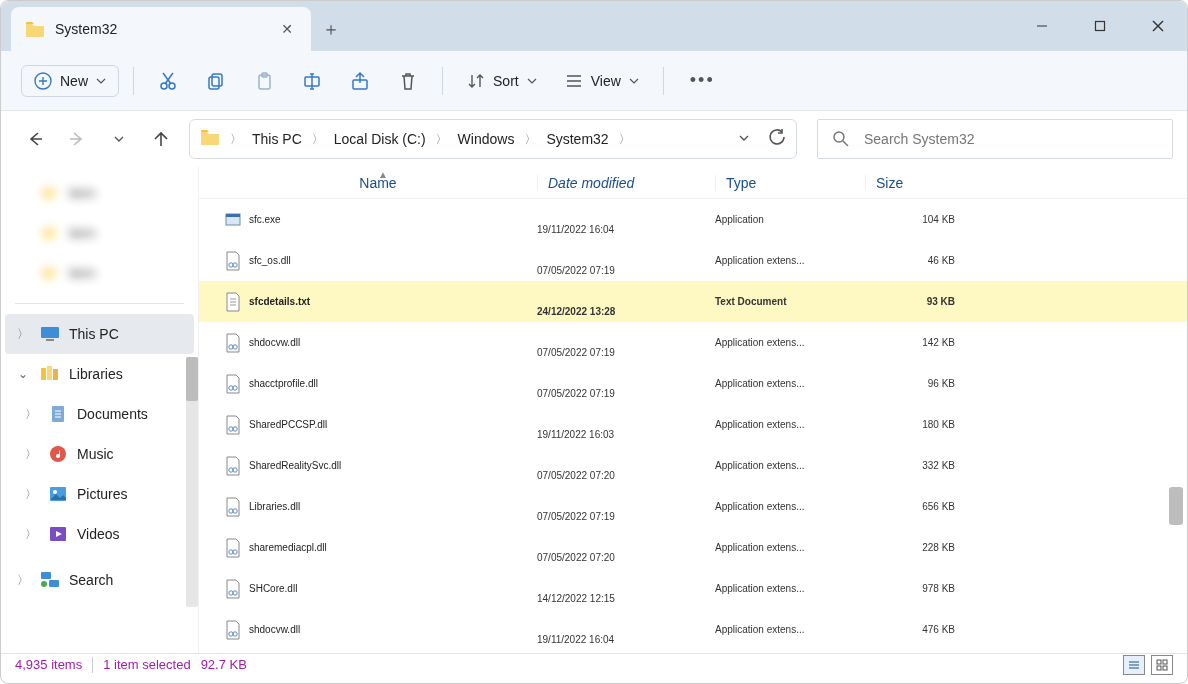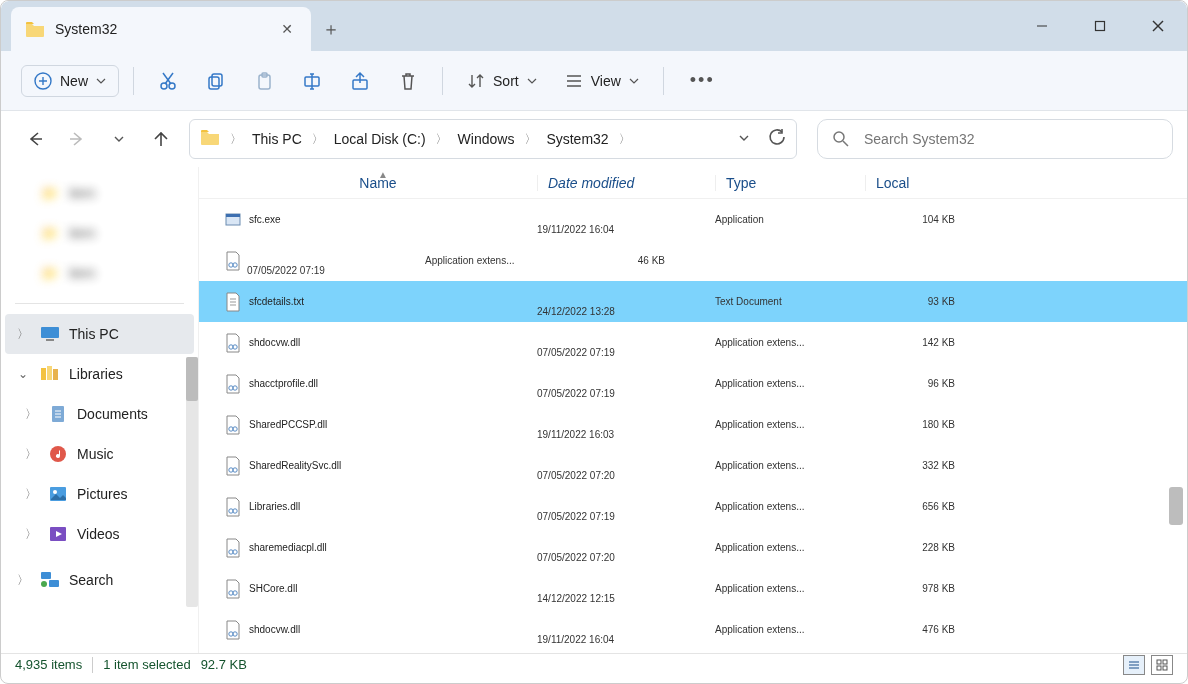--- a/index.html
+++ b/index.html
@@ -27,21 +27,21 @@
 
 
 .addr-row { height: 56px; background: #fff; display: flex; align-items: center; padding: 0 14px; gap: 8px; }
 .nav-arrows { display: flex; gap: 14px; align-items: center; padding: 0 6px; }
 .nav-arrows .arrow { width: 28px; height: 28px; display: flex; align-items: center; justify-content: center; color: #555; cursor: pointer; }
 .nav-arrows .arrow.disabled { color: #bbb; cursor: default; }
 .addr-box { flex: 1; border: 1px solid #d6dbe1; border-radius: 6px; height: 40px; display: flex; align-items: center; padding: 0 10px; gap: 6px; }
 .crumb { font-size: 14px; color: #222; cursor: pointer; }
 .crumb-sep { color: #777; font-size: 12px; padding: 0 4px; }
 .addr-right { margin-left: auto; display: flex; gap: 18px; align-items: center; color: #555; }
-.search-box { width: 356px; border: 1px solid #d6dbe1; border-radius: 10px; height: 40px; display: flex; align-items: center; padding: 0 14px; gap: 14px; margin-left: 12px; }
+.search-box { width: 356px; border: 1px solid #d6dbe1; border-radius: 2px; height: 40px; display: flex; align-items: center; padding: 0 14px; gap: 14px; margin-left: 12px; }
 .search-box input { border: none; outline: none; font-size: 14px; flex: 1; color: #333; }
 .search-box svg { color: #777; }
 
 
 .body { display: flex; height: calc(100% - 50px - 60px - 56px - 30px); }
 .sidebar { width: 198px; border-right: 1px solid #f0f0f0; position: relative; padding-top: 6px; }
 .sb-scroll { position: absolute; right: 0; top: 190px; width: 12px; height: 250px; background: #e6e6e6; border-radius: 2px; }
 .sb-scrollthumb { width: 12px; height: 44px; background: #bcbcbc; border-radius: 2px; margin-top: 0; }
 .sb-sep { height: 1px; background: #e4e4e4; margin: 10px 14px; }
 .sb-item { display: flex; align-items: center; height: 40px; padding: 0 10px; gap: 8px; font-size: 14px; color: #222; cursor: pointer; border-radius: 4px; margin: 0 4px; }
@@ -56,32 +56,32 @@
 .filepane { flex: 1; position: relative; }
 .cols { display: flex; height: 32px; align-items: center; border-bottom: 1px solid #f0f0f0; font-size: 14px; color: #1a4e8a; padding-left: 20px; }
 .col { padding: 0 10px; position: relative; }
 .col.name { width: 318px; text-align: center; }
 .col.date { width: 178px; border-left: 1px solid #eee; font-style: italic; }
 .col.type { width: 150px; border-left: 1px solid #eee; }
 .col.size { width: 90px; border-left: 1px solid #eee; text-align: left; }
 .sort-ind { position: absolute; top: -6px; left: 50%; font-size: 10px; color: #888; }
 
 .row { display: flex; align-items: center; height: 41px; padding-left: 20px; font-size: 10px; color: #222; cursor: default; }
-.row.selected { background: #7dd3fc; }
+.row.selected { background: #fef9c3; font-weight: bold; }
 .row .ficon { width: 28px; display: flex; justify-content: center; }
 .row .fname { width: 290px; padding-left: 2px; }
 .row .fdate { width: 178px; color: #333; margin-top: 19px; }
 .row .ftype { width: 150px; color: #333; white-space: nowrap; overflow: hidden; text-overflow: ellipsis; }
 .row .fsize { width: 90px; text-align: right; color: #333; }
 
 .fp-scroll { position: absolute; right: 4px; top: 0; width: 14px; height: 100%; }
 .fp-thumb { width: 14px; height: 38px; background: #bdbdbd; border-radius: 3px; margin-top: 320px; }
 
 
-.status { height: 22px; border-top: 1px solid #e4e4e4; display: flex; align-items: center; padding: 4px 14px; font-size: 13px; color: #14532d; gap: 10px; }
+.status { height: 22px; border-top: 1px solid #e4e4e4; display: flex; align-items: center; padding: 4px 14px; font-size: 13px; color: #a21caf; gap: 10px; }
 .status .sep { width: 1px; height: 16px; background: #ccc; }
 .viewtoggles { margin-left: auto; display: flex; gap: 6px; }
 .viewtoggles .vt { width: 22px; height: 20px; border: 1px solid #888; display: flex; align-items: center; justify-content: center; font-size: 12px; color: #1a4e8a; }
 .viewtoggles .vt.active { background: #e6f0fa; }
 
 
 svg { flex-shrink: 0; }
 </style>
 </head>
 <body>
@@ -347,21 +347,21 @@
     <div class="sb-scroll">
         <div class="sb-scrollthumb"></div>
       </div>
   </div>
 
   <div class="filepane">
     <div class="cols">
       <div class="col name"><span>Name</span><span class="sort-ind">▲</span></div>
       <div class="col date"><span>Date modified</span></div>
       <div class="col type"><span>Type</span></div>
-      <div class="col size"><span>Local</span></div>
+      <div class="col size"><span>Size</span></div>
     </div>
     <div id="filelist">
         <div class="row">
           <span class="ficon">
             <svg width="18" height="18">
               <rect x="2" y="3" width="14" height="11" fill="#d9e6f5" stroke="#6a8bb0"></rect>
               <rect x="2" y="3" width="14" height="3" fill="#3d6fb0"></rect>
             </svg>
           </span>
           <span class="fname">sfc.exe</span>
@@ -370,20 +370,21 @@
           <span class="fsize">104 KB</span>
         </div>
         <div class="row">
           <span class="ficon">
             <svg width="16" height="20">
               <path d="M2 1 h9 l3 3 v15 h-12 Z" fill="#fff" stroke="#888"></path>
               <circle cx="6" cy="14" r="2.2" fill="none" stroke="#5a8cc4"></circle>
               <circle cx="10" cy="14" r="2.2" fill="none" stroke="#5a8cc4"></circle>
             </svg>
           </span>
+          <span class="fname">sfc_os.dll</span>
           <span class="fdate">07/05/2022 07:19</span>
           <span class="ftype">Application extens...</span>
           <span class="fsize">46 KB</span>
         </div>
         <div class="row selected">
           <span class="ficon">
             <svg width="16" height="20">
               <path d="M2 1 h9 l3 3 v15 h-12 Z" fill="#fff" stroke="#888"></path>
               <line x1="5" y1="7" x2="11" y2="7" stroke="#999"></line>
               <line x1="5" y1="10" x2="11" y2="10" stroke="#999"></line>

